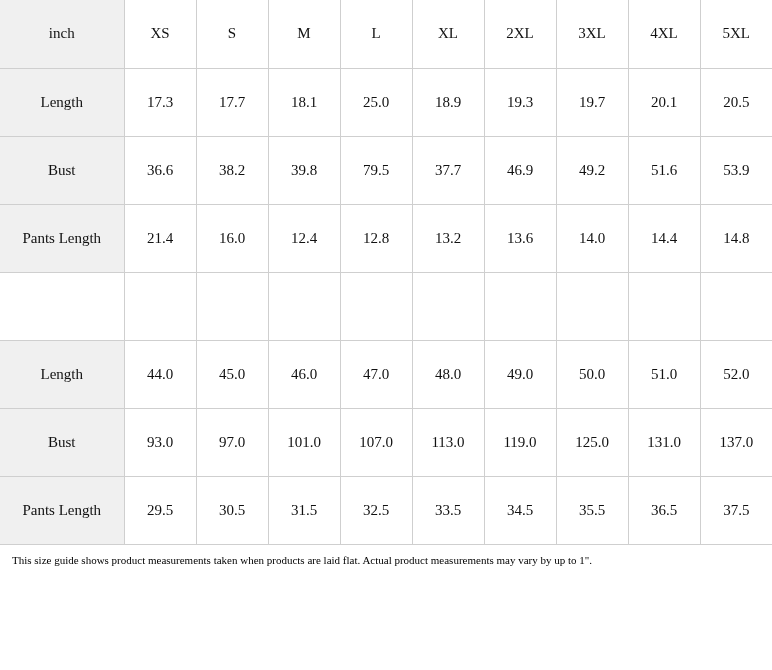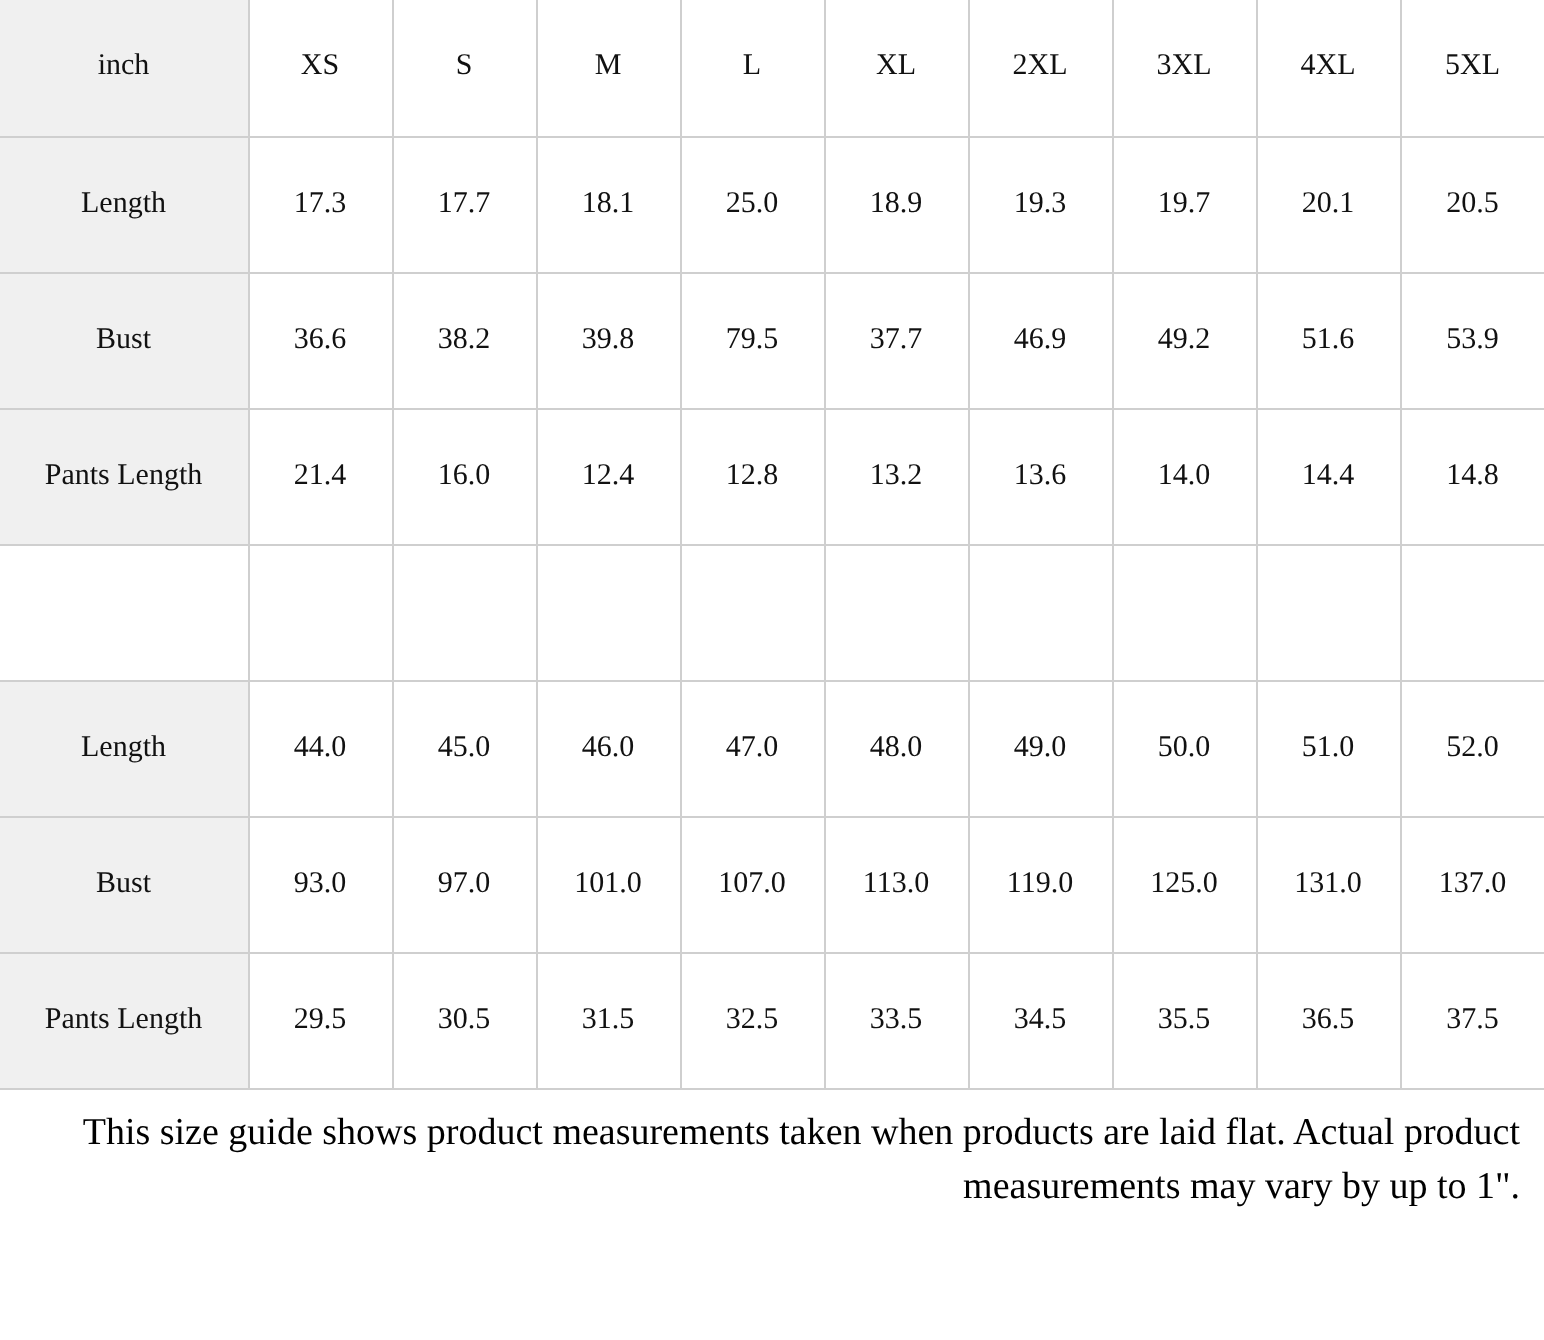--- a/index.html
+++ b/index.html
@@ -68,22 +68,22 @@
   table.size-table tr td:first-child {
     border-left: none;
   }
   table.size-table tr td:last-child {
     border-right: none;
   }
   table.size-table tr:first-child td {
     border-top: none;
   }
   .footnote {
-    text-align: right;
-    font-size: 19px;
+    text-align: left;
+    font-size: 11px;
     line-height: 1.45;
     font-family: "Liberation Serif", serif;
     color: #000000;
     padding: 8px 12px 0 12px;
     box-sizing: border-box;
     width: 772px;
   }
 </style>
 </head>
 <body>

